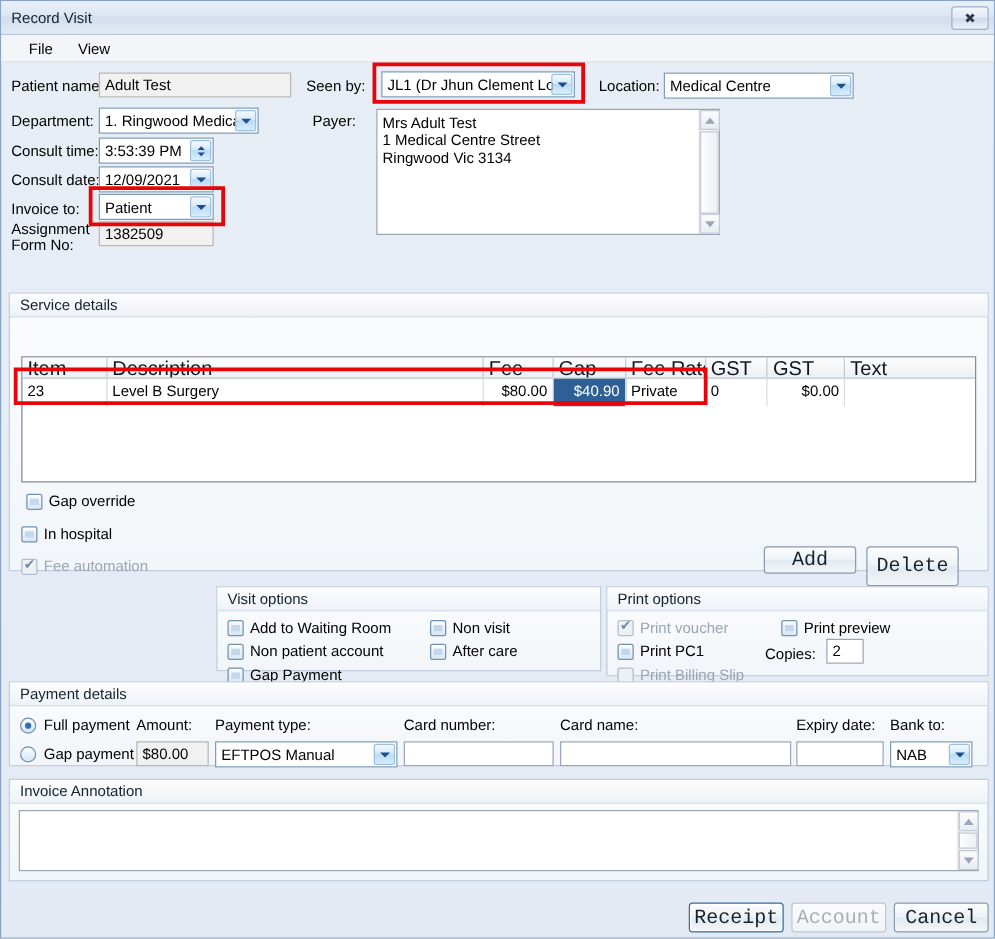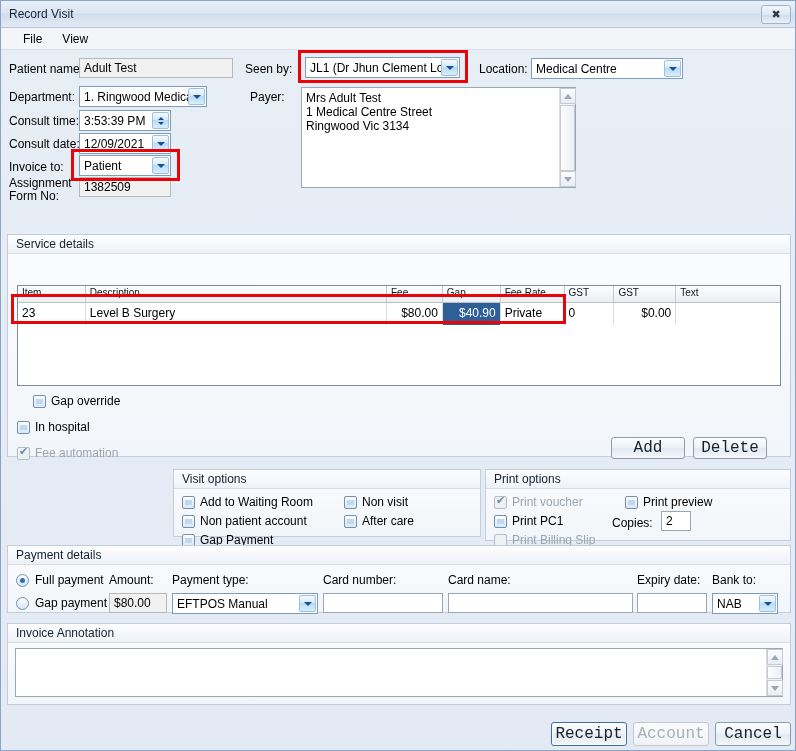--- a/index.html
+++ b/index.html
@@ -140,21 +140,21 @@
   .btn.disabled { color:#a7afb8; border-color:#c1c8d0;
     background: linear-gradient(to bottom,#fafbfc 0%,#f1f3f6 100%); }
   .btn.default { border:1px solid #3c6fa5; box-shadow: inset 0 0 0 1px #ffffff; }
 
   
   .grid { position:absolute; background:#fff; border:1px solid #7f8c9b; overflow:hidden; }
   .grid .hdrrow { display:flex; height:17px;
     background: linear-gradient(to bottom,#fdfdfd 0%,#eceff3 100%);
     border-bottom:1px solid #b9c2cc; }
   .grid .hdrrow .hc {
-    border-right:1px solid #c3cad2; padding:1px 4px; font-size:10px;
+    border-right:1px solid #c3cad2; padding:1px 4px; font-size:16px;
     overflow:hidden; white-space:nowrap; color:#10171f;
   }
   .grid .row { display:flex; height:22px; align-items:stretch; }
   .grid .row .c {
     border-right:1px solid #d7dce2; padding:3px 4px; font-size:12px;
     overflow:hidden; white-space:nowrap;
   }
   .grid .row .c.num { text-align:right; justify-content:flex-end; }
   .grid .row .c.sel { background:#2e5f96; color:#fff; text-align:right; }
 
@@ -271,35 +271,35 @@
       <div class="c num" style="width:56px;text-align:right;">$80.00</div>
       <div class="c sel" style="width:58px;">$40.90</div>
       <div class="c" style="width:64px;">Private</div>
       <div class="c" style="width:50px;">0</div>
       <div class="c num" style="width:62px;text-align:right;">$0.00</div>
       <div class="c" style="width:104px;border-right:none;"></div>
     </div>
   </div>
   <div class="redbox" style="left:10px;top:293px;width:555px;height:30px;"></div>
 
-  <div class="abs cb" style="left:32px;top:393px;align-items:flex-end;">
+  <div class="abs cb" style="left:20px;top:393px;align-items:flex-end;">
     <span class="cbx inner"></span>
     <span>Gap override</span>
   </div>
   <div class="abs cb" style="left:16px;top:419px;">
     <span class="cbx inner"></span>
     <span>In hospital</span>
   </div>
   <div class="abs cb disabled" style="left:16px;top:445px;">
     <span class="cbx checked"></span>
     <span>Fee automation</span>
   </div>
 
   <div class="btn abs" style="left:610px;top:436px;width:74px;height:22px;">Add</div>
-  <div class="btn abs" style="left:692px;top:436px;width:74px;height:22px;">Delete</div>
+  <div class="btn abs" style="left:692px;top:436px;width:74px;height:32px;">Delete</div>
 
 
   <div class="group" style="left:172px;top:468px;width:308px;height:68px;">
     <div class="ghdr">Visit options</div>
     <div class="cb" style="position:absolute;left:8px;top:25px;">
       <span class="cbx inner"></span>
       <span>Add to Waiting Room</span>
     </div>
     <div class="cb" style="position:absolute;left:8px;top:44px;">
       <span class="cbx inner"></span>

